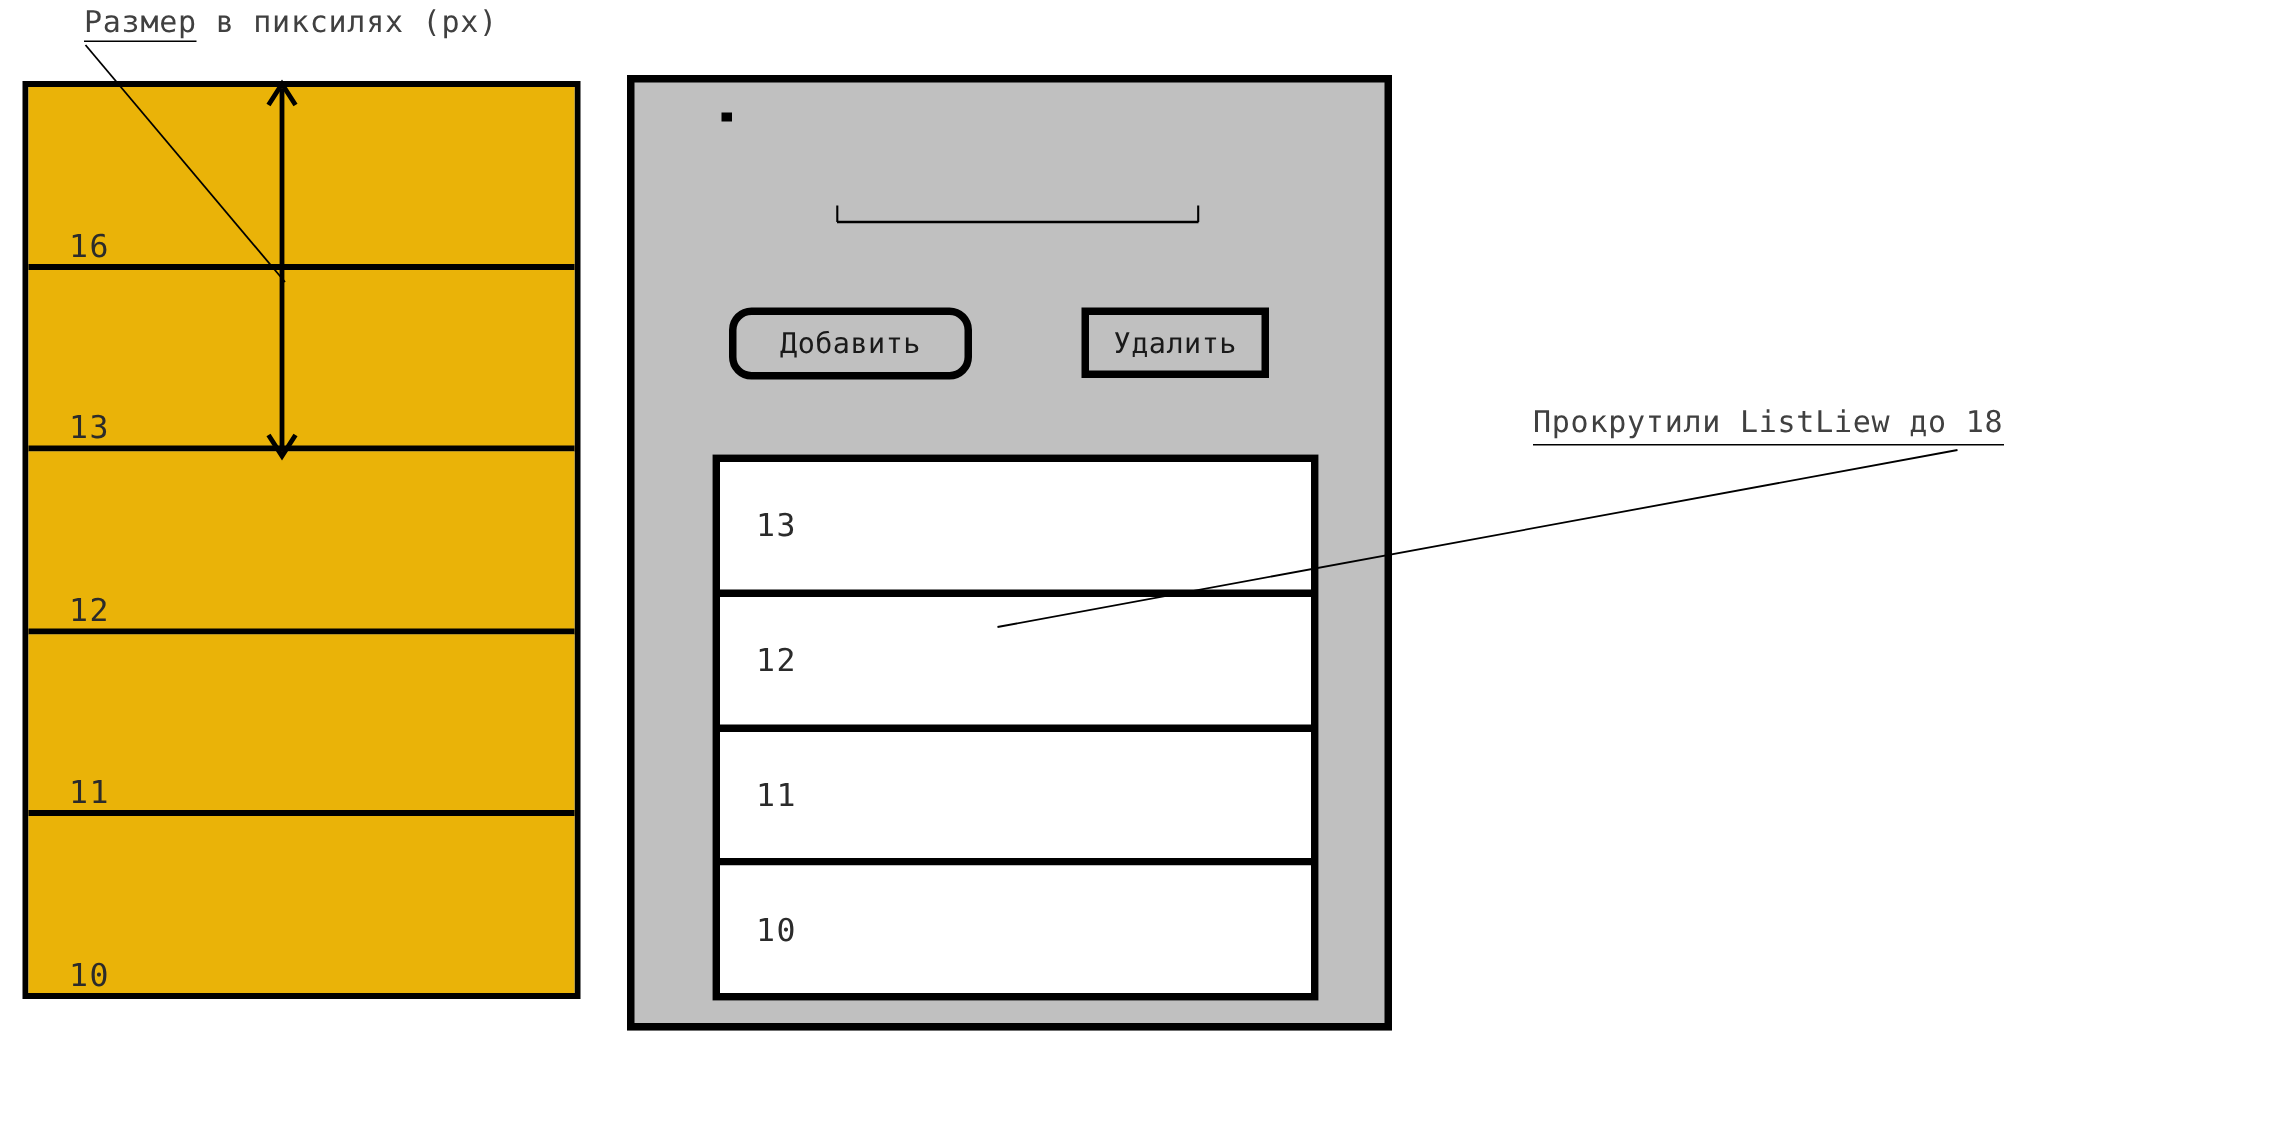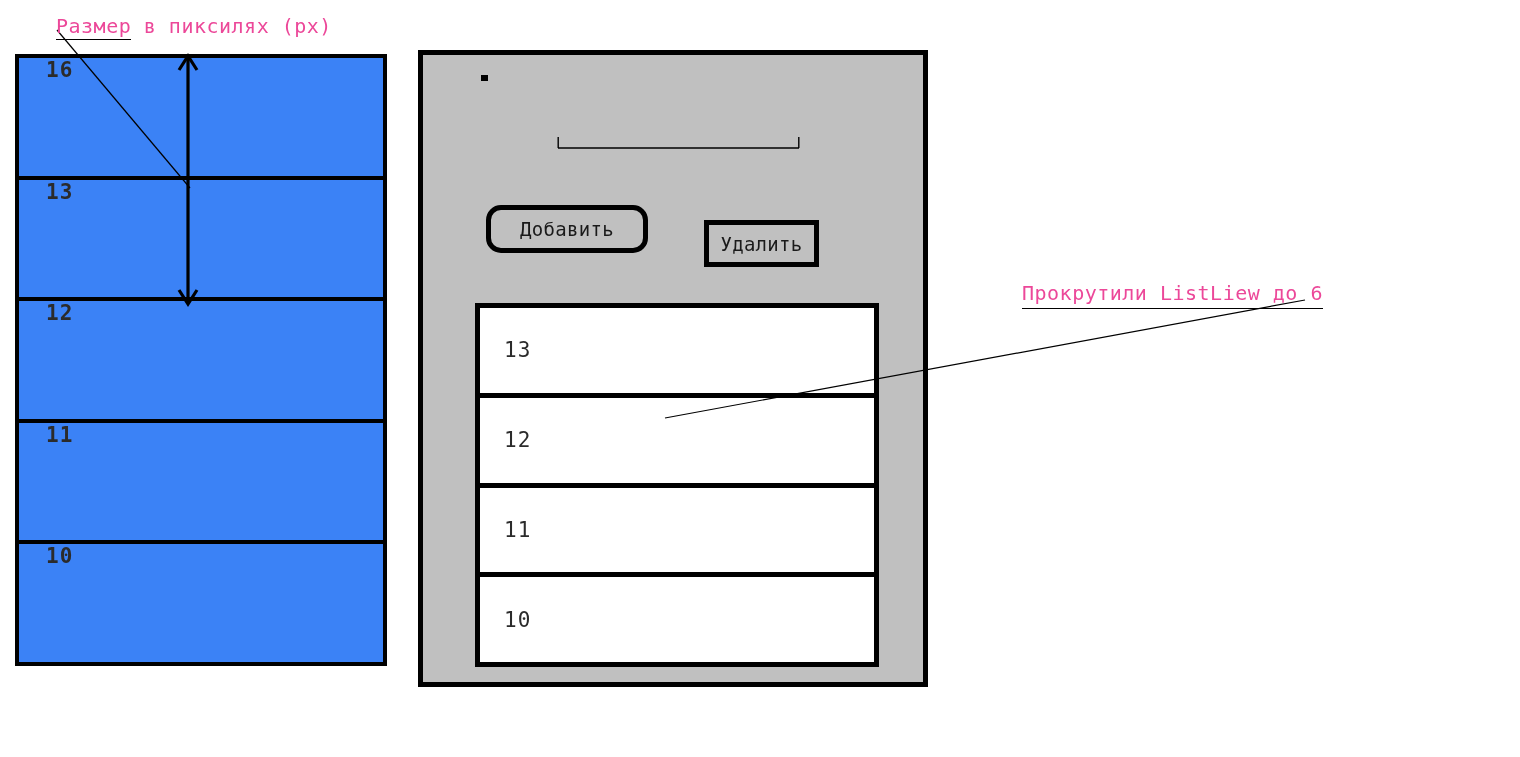--- a/index.html
+++ b/index.html
@@ -15,23 +15,22 @@
     font-family: "DejaVu Sans Mono", "Liberation Mono", monospace;
     color: #000000;
   }
 
   
   .annotation {
     position: absolute;
     font-family: "DejaVu Sans Mono", "Liberation Mono", monospace;
     font-size: 20px;
     letter-spacing: 0.5px;
-    color: #ec4899;
+    color: #404040;
     white-space: nowrap;
-    margin-top: 12px;
   }
   .annotation .underline-part {
     border-bottom: 1.5px solid #000;
     padding-bottom: 1px;
   }
 
   #annotation-size {
     left: 56px;
     top: 2px;
   }
@@ -54,26 +53,25 @@
     height: 612px;
     border: 4px solid #000;
     box-sizing: border-box;
     background: #ffffff;
     display: flex;
     flex-direction: column;
   }
   #left-list .row {
     flex: 1 1 0;
     position: relative;
-    background: #3b82f6;
+    background: #eab308;
     border-bottom: 4px solid #000;
     box-sizing: border-box;
     display: flex;
-    align-items: flex-start;
-    font-weight: bold;
+    align-items: flex-end;
   }
   #left-list .row:last-child {
     border-bottom: none;
   }
   #left-list .row .row-label {
     font-size: 21px;
     color: #2b2b2b;
     padding-left: 27px;
     letter-spacing: 1px;
   }
@@ -158,25 +156,24 @@
     letter-spacing: 0.3px;
   }
   #button-add {
     left: 63px;
     top: 150px;
     width: 162px;
     height: 48px;
     border-radius: 15px;
   }
   #button-delete {
-    left: 281px;
+    left: 298px;
     top: 150px;
-    width: 115px;
+    width: 125px;
     height: 47px;
-    margin-top: 15px;
   }
 
   
   #right-list {
     position: absolute;
     left: 52px;
     top: 248px;
     width: 404px;
     height: 364px;
     border: 5px solid #000;
@@ -269,13 +266,13 @@
       <span class="row-label">10</span>
     </div>
   </div>
 
 </div>
 
 <svg id="leader-line-scroll" viewBox="0 0 670 140" width="670" height="140">
   <line x1="10" y1="128" x2="650" y2="10" stroke="#000" stroke-width="1.2"></line>
 </svg>
 
-<div class="annotation" id="annotation-scroll"><span class="underline-full">Прокрутили ListLiew до 6</span></div>
+<div class="annotation" id="annotation-scroll"><span class="underline-full">Прокрутили ListLiew до 18</span></div>
 
 </body></html>

